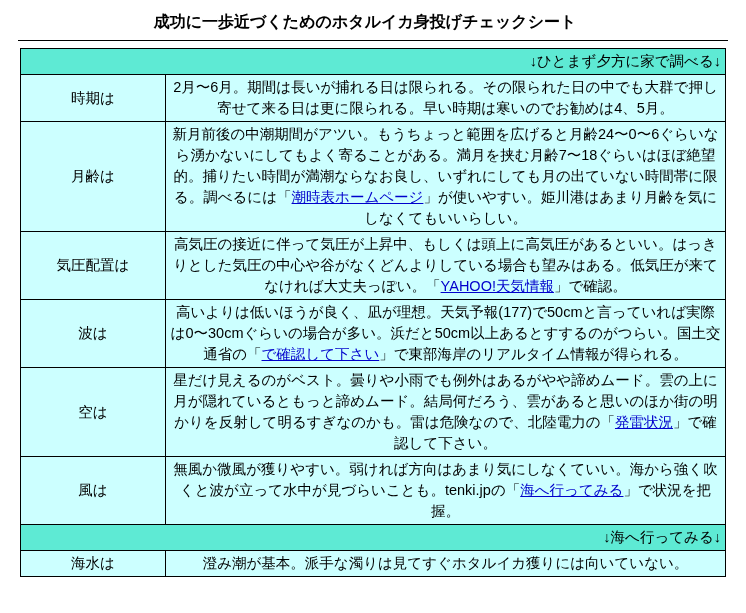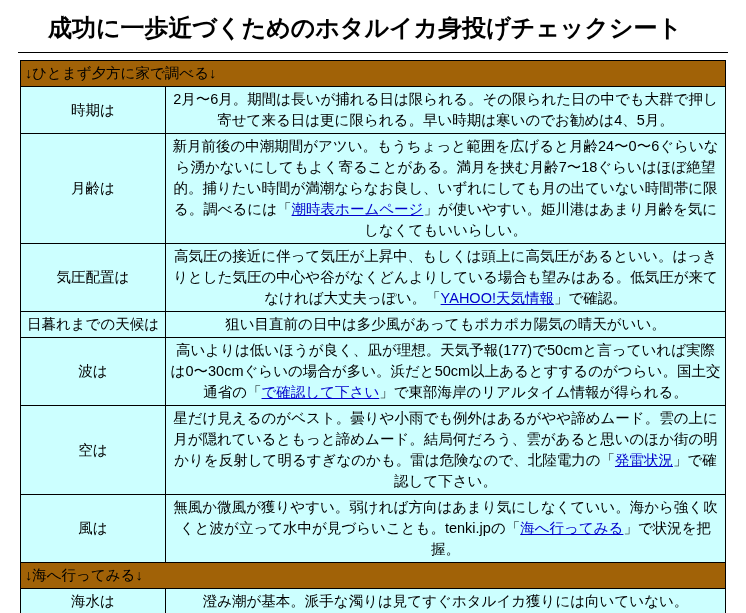--- a/index.html
+++ b/index.html
@@ -9,21 +9,21 @@
   }
   body {
     width: 746px;
     height: 613px;
     font-family: "Liberation Sans", "DejaVu Sans", sans-serif;
     color: #000000;
     overflow: hidden;
   }
   .page-title {
     text-align: center;
-    font-size: 24px;
+    font-size: 16px;
     font-weight: bold;
     letter-spacing: 0px;
     margin: 10px 16px 0 0;
     padding: 0;
     line-height: 1.5;
   }
   .title-underline {
     border: 0;
     border-top: 1px solid #000000;
     margin: 6px 18px 0 18px;
@@ -35,22 +35,22 @@
     table-layout: fixed;
   }
   table.sheet td {
     border: 1px solid #000000;
     padding: 2px 4px;
     vertical-align: middle;
     font-size: 14.5px;
     line-height: 1.45;
   }
   td.section {
-    background: #a16207;
-    text-align: left;
+    background: #5eead4;
+    text-align: right;
     font-size: 12px;
     padding: 2px 0;
     letter-spacing: 0px;
     margin-top: 42px;
   }
   td.label {
     background: #ccffff;
     text-align: center;
     white-space: nowrap;
     width: 145px;
@@ -85,24 +85,20 @@
     </tr>
     <tr>
       <td class="label">月齢は</td>
       <td class="body"><span>新月前後の中潮期間がアツい。もうちょっと範囲を広げると月齢24〜0〜6ぐらいなら湧かないにしてもよく寄ることがある。満月を挟む月齢7〜18ぐらいはほぼ絶望的。捕りたい時間が満潮ならなお良し、いずれにしても月の出ていない時間帯に限る。調べるには「</span><a class="link" href="#">潮時表ホームページ</a><span>」が使いやすい。姫川港はあまり月齢を気にしなくてもいいらしい。</span></td>
     </tr>
     <tr>
       <td class="label">気圧配置は</td>
       <td class="body"><span>高気圧の接近に伴って気圧が上昇中、もしくは頭上に高気圧があるといい。はっきりとした気圧の中心や谷がなくどんよりしている場合も望みはある。低気圧が来てなければ大丈夫っぽい。「</span><a class="link" href="#">YAHOO!天気情報</a><span>」で確認。</span></td>
     </tr>
     <tr>
-      <td class="label">日暮れまでの天候は</td>
-      <td class="body">狙い目直前の日中は多少風があってもポカポカ陽気の晴天がいい。</td>
-    </tr>
-    <tr>
       <td class="label">波は</td>
       <td class="body"><span>高いよりは低いほうが良く、凪が理想。天気予報(177)で50cmと言っていれば実際は0〜30cmぐらいの場合が多い。浜だと50cm以上あるとすするのがつらい。国土交通省の「</span><a class="link" href="#">で確認して下さい</a><span>」で東部海岸のリアルタイム情報が得られる。</span></td>
     </tr>
     <tr>
       <td class="label">空は</td>
       <td class="body"><span>星だけ見えるのがベスト。曇りや小雨でも例外はあるがやや諦めムード。雲の上に月が隠れているともっと諦めムード。結局何だろう、雲があると思いのほか街の明かりを反射して明るすぎなのかも。雷は危険なので、北陸電力の「</span><a class="link" href="#">発雷状況</a><span>」で確認して下さい。</span></td>
     </tr>
     <tr>
       <td class="label">風は</td>
       <td class="body"><span>無風か微風が獲りやすい。弱ければ方向はあまり気にしなくていい。海から強く吹くと波が立って水中が見づらいことも。tenki.jpの「</span><a class="link" href="#">海へ行ってみる</a><span>」で状況を把握。</span></td>

